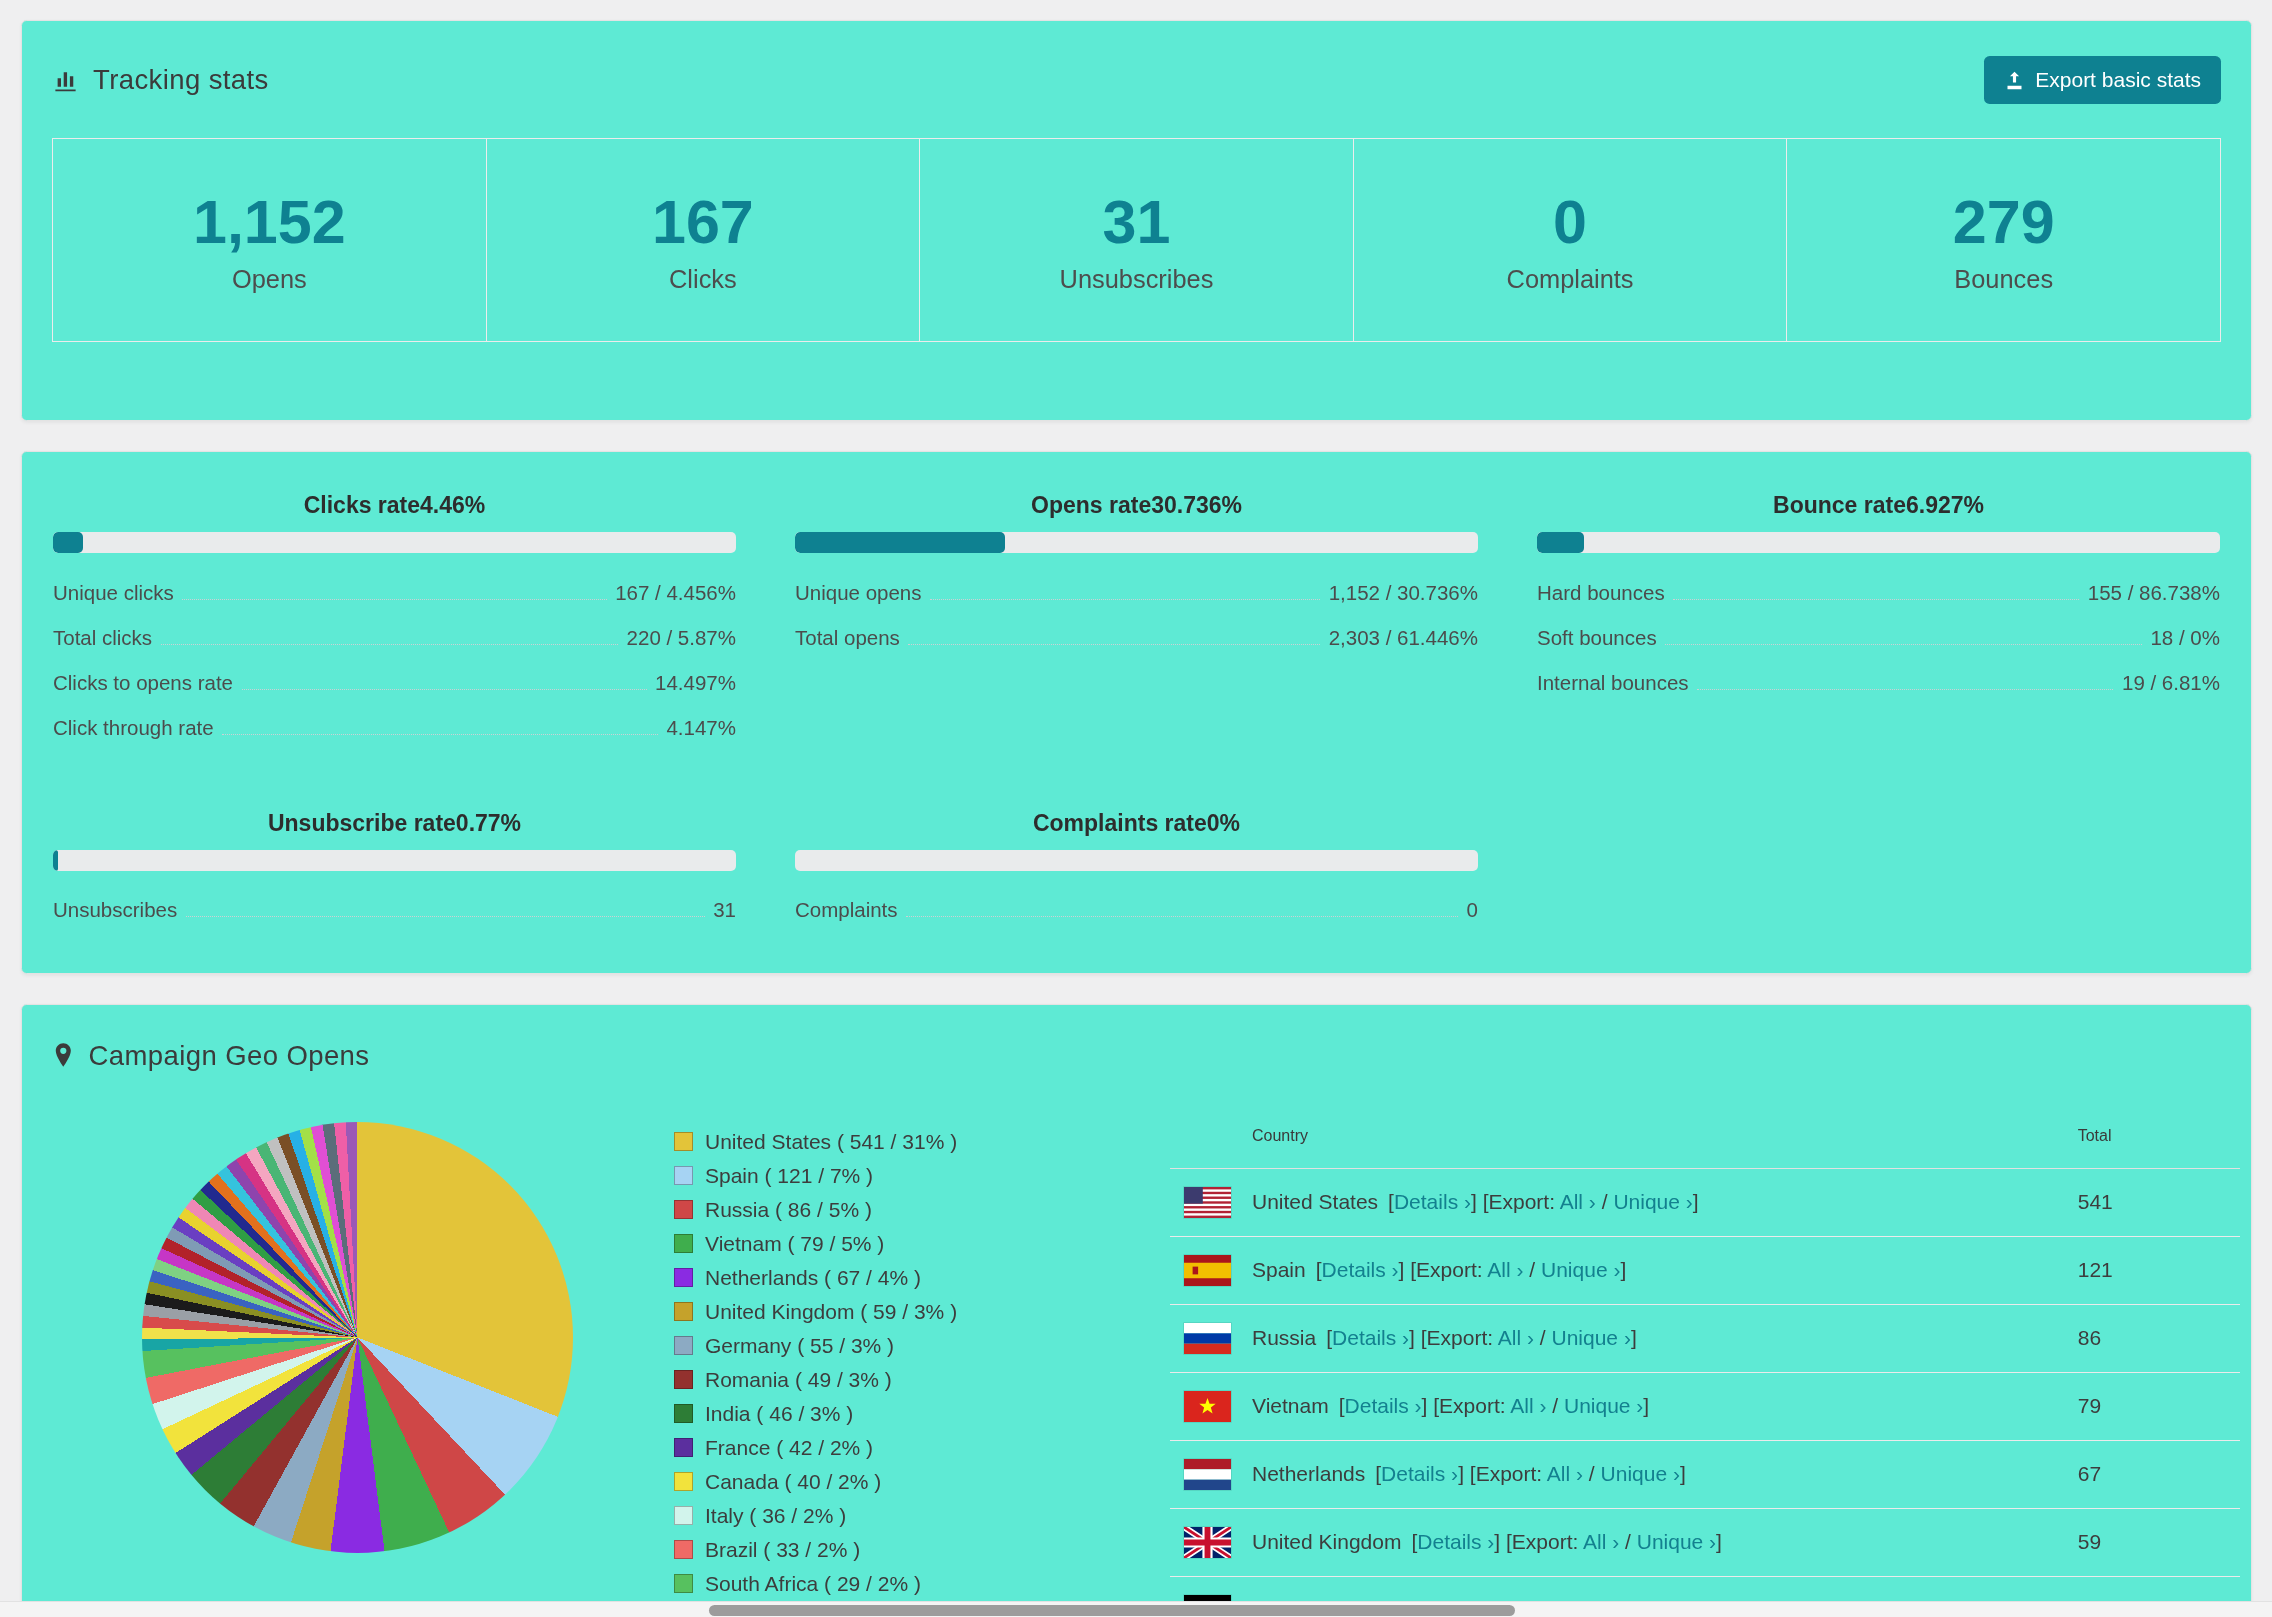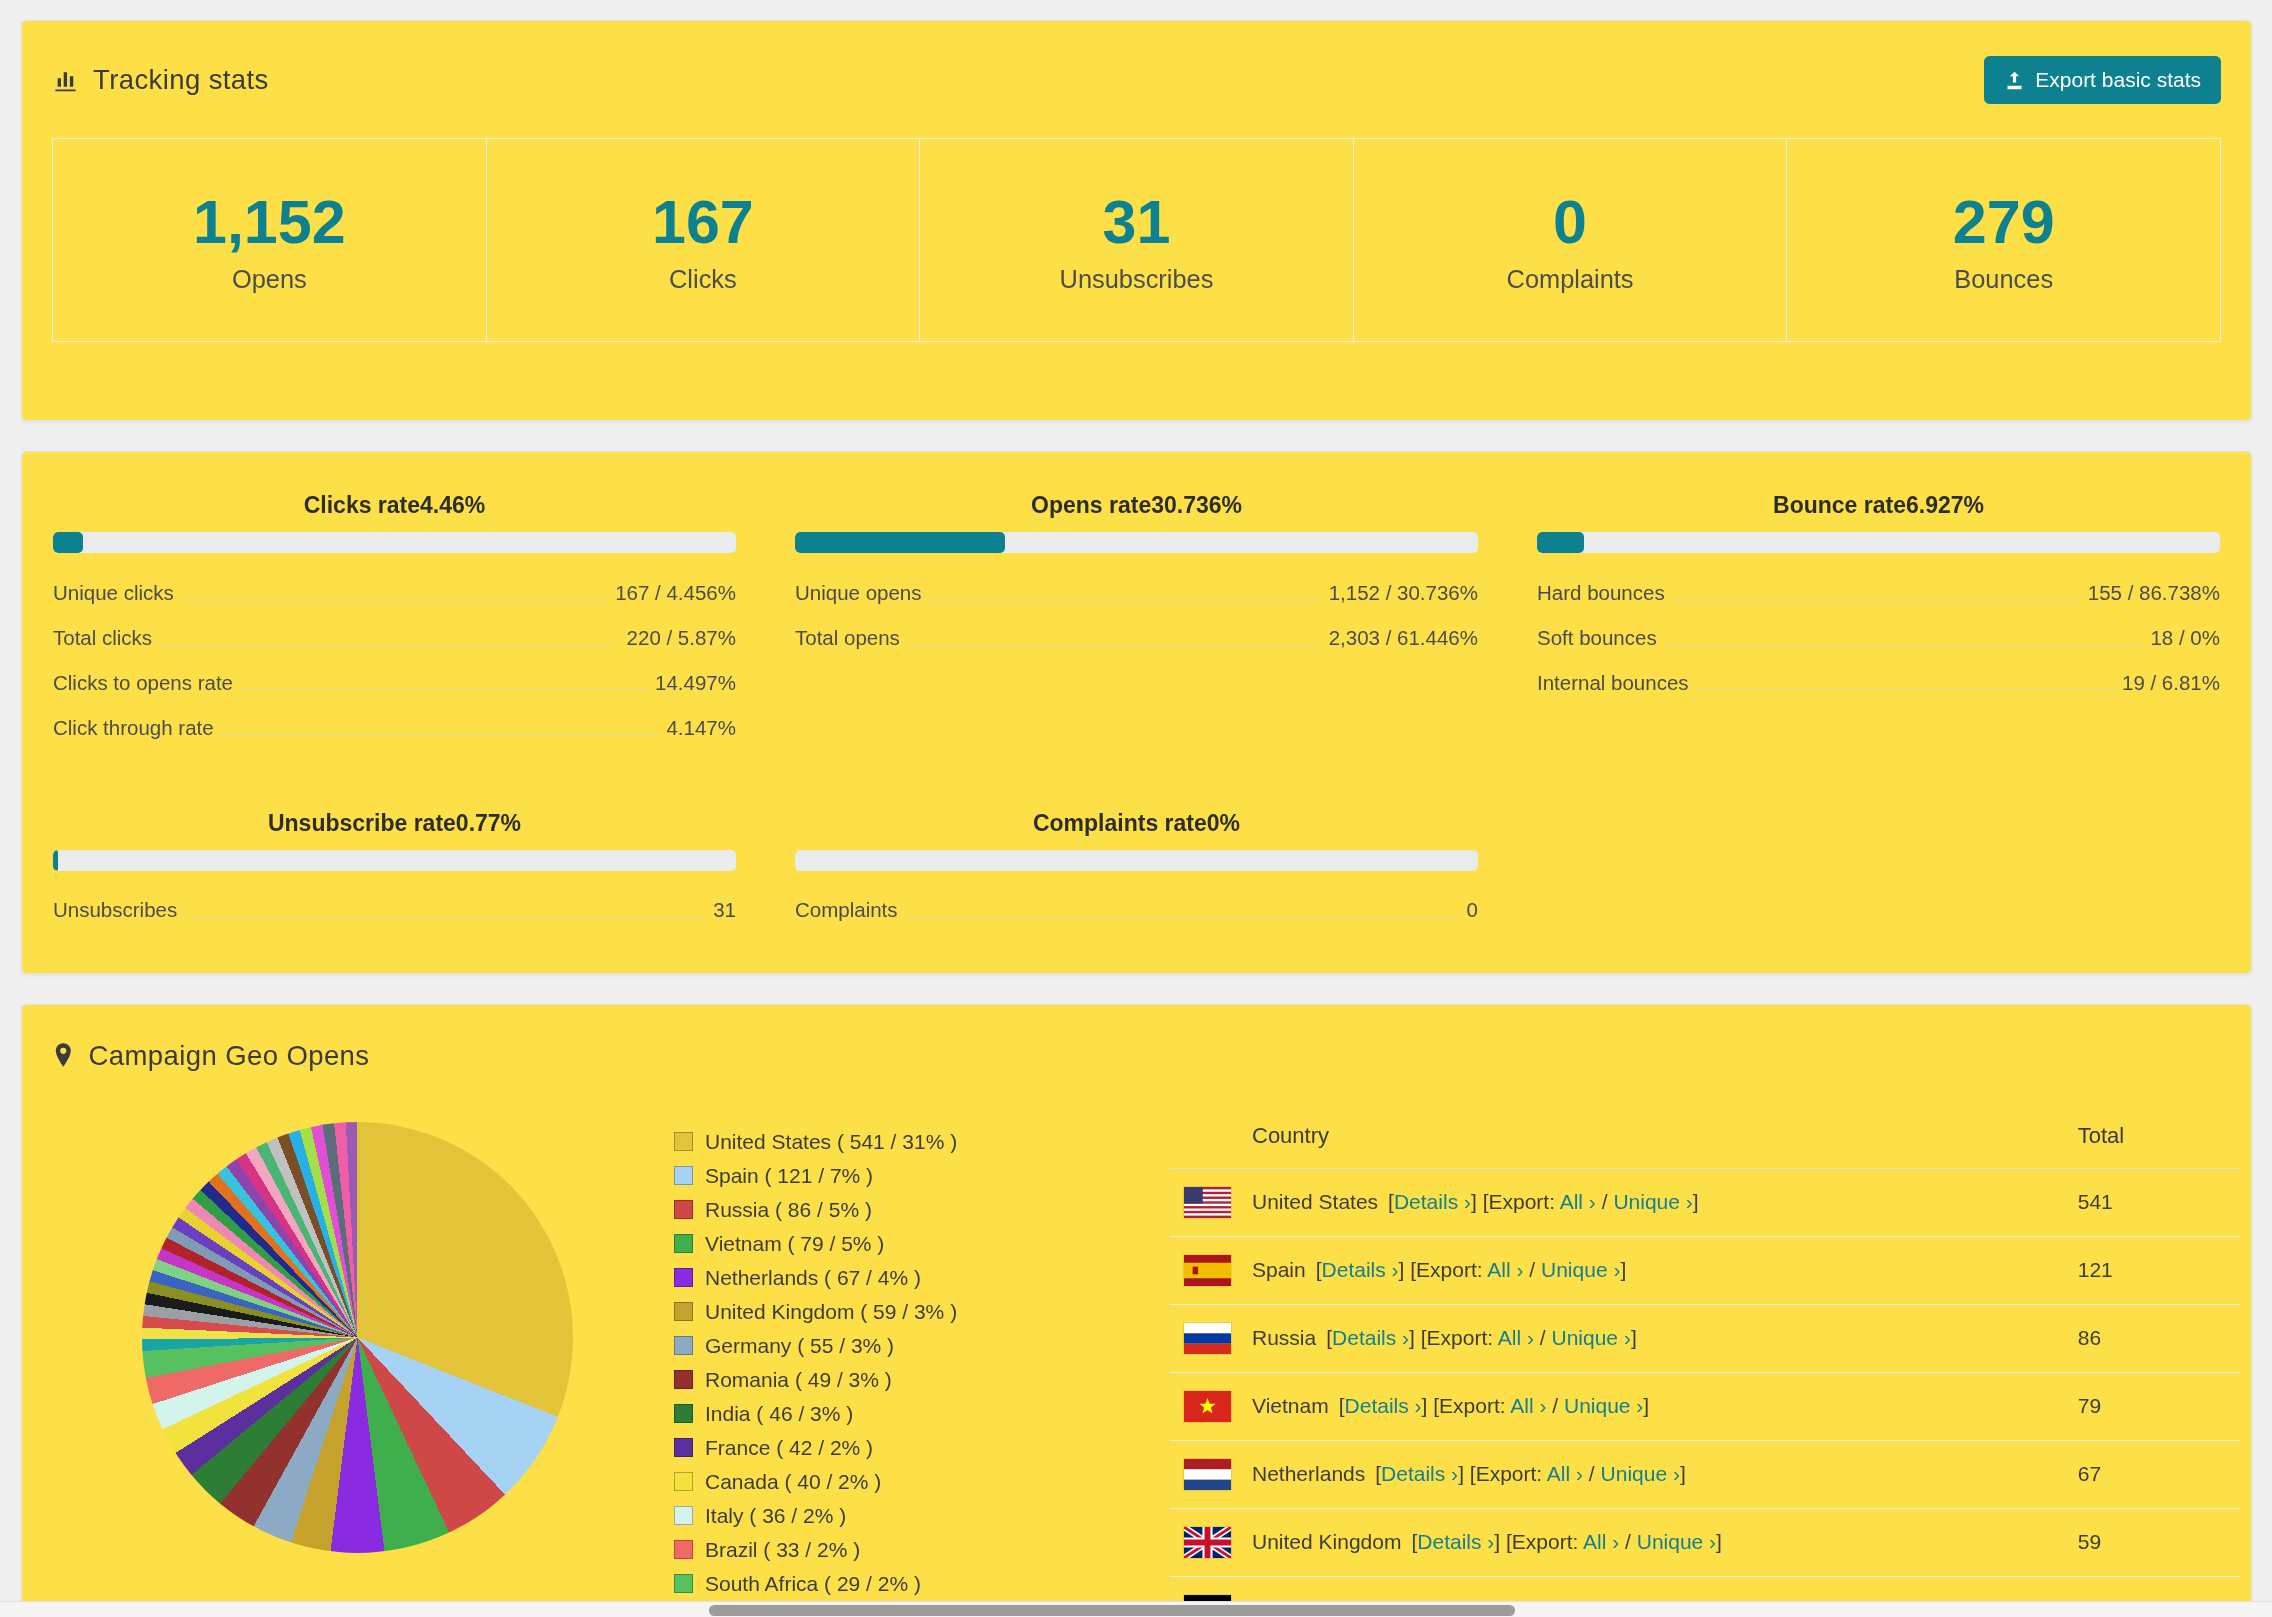--- a/index.html
+++ b/index.html
@@ -6,21 +6,21 @@
   * { box-sizing:border-box; }
   html,body { margin:0; padding:0; }
   body {
     width:2273px; height:1618px; overflow:hidden; position:relative;
     background:var(--page-bg);
     font-family:"Liberation Sans","DejaVu Sans",sans-serif;
     color:#404040;
   }
   .page { padding:20px 21px 0; }
   .card {
-    background:#fde047; border:0.7px solid #e3e3e3; border-radius:5.6px;
+    background:#5eead4; border:0.7px solid #e3e3e3; border-radius:5.6px;
     box-shadow:0 1.4px 3.5px rgba(0,0,0,.05); margin-bottom:30px; overflow:hidden;
   }
   .card-header { display:flex; align-items:center; padding:35px 30px 28px; }
   .card-header h2 { font-size:27.5px; font-weight:500; color:#3b3b3b; margin:0 0 0 14px; letter-spacing:0.4px; }
   .hicon { display:flex; align-items:center; }
   .export-btn {
     margin-left:auto; display:flex; align-items:center; gap:10px;
     background:var(--accent); color:#fff; border:none; border-radius:5.6px;
     font-size:21px; padding:12px 20px; font-family:inherit; cursor:pointer;
   }
@@ -45,21 +45,21 @@
   .geo-content { display:flex; align-items:flex-start; padding:4.2px 11.3px 0 28px; }
   .pie-wrap { width:523px; padding:18.4px 0 28px 92px; flex:none; }
   .pie { width:431px; height:431px; border-radius:50%; }
   .legend { list-style:none; margin:21px 0 0 85px; padding:0; width:325px; flex:none; }
   .legend-item { display:flex; align-items:center; padding:5px 0;margin-left:16px; }
   .legend-swatch { width:19px; height:19px; flex:none; margin-right:12px; border:0.7px solid rgba(0,0,0,.28); }
   .legend-label { font-size:21px; color:#3d3d3d; white-space:nowrap; }
   .geo-table { flex:1; margin-left:187px; }
   .geo-thead {
     display:flex; align-items:center; height:65px; border-bottom:0.7px solid #e1e1e1;
-    font-size:22px; color:#3a3a3a; padding:0 14px;
+    font-size:16px; color:#3a3a3a; padding:0 14px;
   }
   .thead-spacer { width:68px; flex:none; }
   .country-h { flex:1; }
   .total-h { width:148px; flex:none; }
   .geo-row {
     display:flex; align-items:center; height:68px; border-bottom:0.7px solid #ebebeb;
     padding:0 14px; font-size:21px; color:#3d3d3d;
   }
   .flag { width:47px; height:31px; flex:none; margin-right:21px; box-shadow:0 0 0 0.7px rgba(0,0,0,.12); }
   .flag svg { display:block; width:100%; height:100%; }

